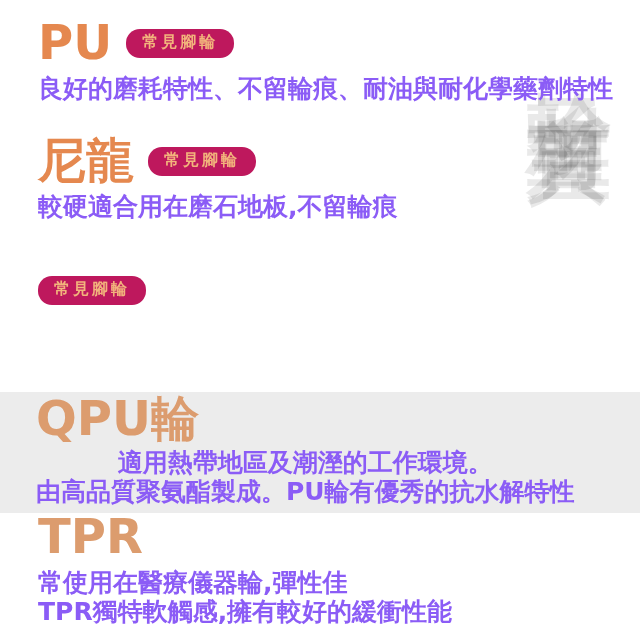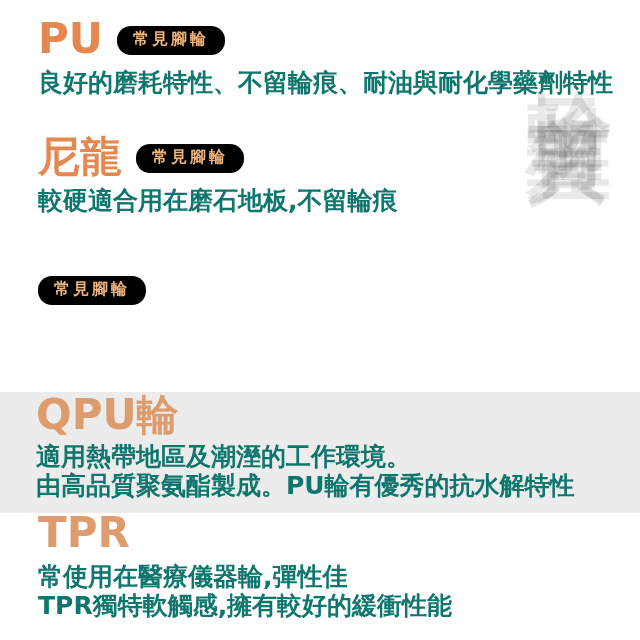--- a/index.html
+++ b/index.html
@@ -18,37 +18,37 @@
     position:absolute;top:24px;right:28px;z-index:2;
     writing-mode:vertical-rl;text-orientation:upright;
     font-size:84px;font-weight:bold;line-height:1;letter-spacing:7px;
     color:rgba(0,0,0,0.085);
     user-select:none;
   }
   .section{position:absolute;left:38px;z-index:3;}
   .s1{top:18px;}
   .s2{top:136px;}
   .s3{top:274px;}
-  .s4{top:394px;left:36px;}
+  .s4{top:394px;left:36px;text-align:center;}
   .s5{top:512px;}
   .heading-row{display:flex;align-items:center;gap:14px;}
   .heading{
-    font-size:42px;font-weight:800;line-height:1.0;
+    font-size:48px;font-weight:800;line-height:1.0;
     color:#e5884f;letter-spacing:0px;white-space:nowrap;
   }
   .heading.tan{color:#dc9c6e;}
   .badge{
-    background:#000000;color:#f2b47c;
+    background:#be185d;color:#f2b47c;
     border-radius:14px;padding:3px 16px 5px 16px;
     font-size:16px;font-weight:bold;letter-spacing:3px;
     white-space:nowrap;margin-top:2px;
   }
   .desc{
     margin-top:9px;
-    font-size:25px;font-weight:bold;color:#0f766e;
+    font-size:25px;font-weight:bold;color:#8b5cf6;
     line-height:1.14;letter-spacing:0px;white-space:nowrap;
   }
   .s4 .desc{margin-top:7px;}
 </style>
 </head>
 <body>
 
 <div class="band"></div>
 
 <div class="watermark">輪子材質差異</div>

